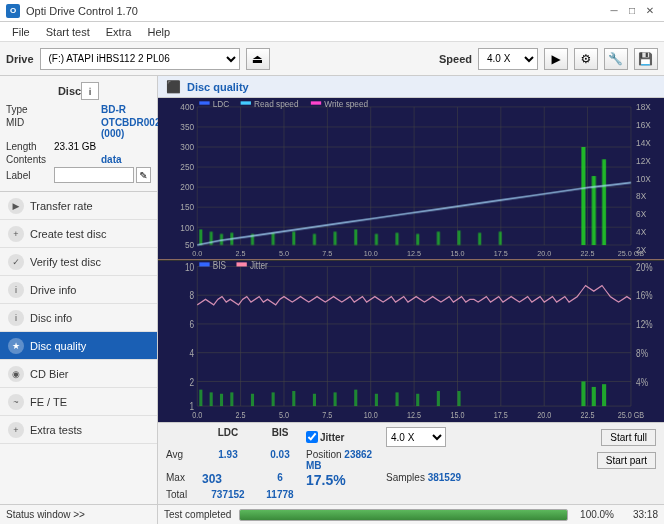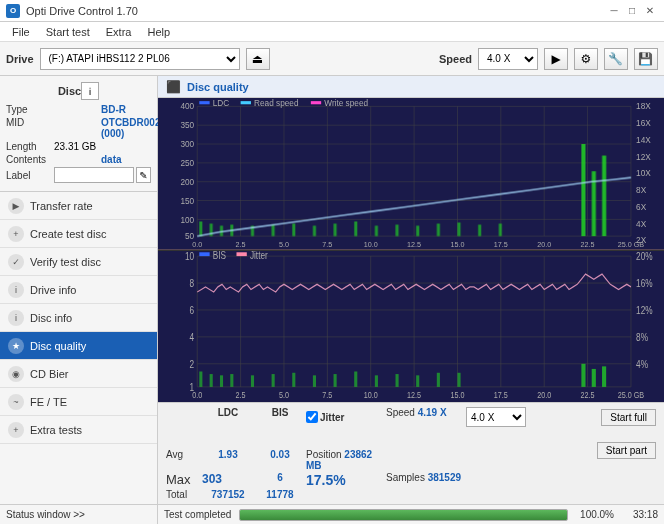--- a/index.html
+++ b/index.html
@@ -379,41 +379,38 @@
     <div class="stats-area">
       <div style="display:flex; gap:4px; align-items:center; margin-bottom:2px;">
         <div style="display:grid; grid-template-columns: 36px 52px 52px 80px 80px 70px; gap:0; flex:1;">
           <div></div>
           <div style="text-align:center; font-size:10px; font-weight:bold; color:#333;">LDC</div>
           <div style="text-align:center; font-size:10px; font-weight:bold; color:#333;">BIS</div>
           <div style="display:flex; align-items:center; gap:2px;">
             <input type="checkbox" checked="" style="width: 12px; height: 12px;">
             <span style="font-size:10px;font-weight:bold;color:#333;">Jitter</span>
           </div>
-          <div style="font-size:10px;color:#333;">
-            <span>Speed</span> <span style="color:#1a5fb4;font-weight:bold;">4.19 X</span>
-          </div>
           <select class="speed-dropdown">
             <option>4.0 X</option>
           </select>
         </div>
         <button class="start-full-btn">Start full</button>
       </div>
       <div style="display:flex; gap:4px; align-items:center; margin-bottom:1px;">
-        <div style="display:grid; grid-template-columns: 36px 52px 52px 80px 80px 70px; gap:0; flex:1;margin-top:20px;">
+        <div style="display:grid; grid-template-columns: 36px 52px 52px 80px 80px 70px; gap:0; flex:1;">
           <span style="font-size:10px;color:#333;">Avg</span>
           <span style="font-size:10px;color:#1a5fb4;font-weight:bold;text-align:center;">1.93</span>
           <span style="font-size:10px;color:#1a5fb4;font-weight:bold;text-align:center;">0.03</span>
           <span style="font-size:10px;color:#333;"><span>Position</span> <span style="color:#1a5fb4;font-weight:bold;">23862 MB</span></span>
         </div>
         <button class="start-part-btn">Start part</button>
       </div>
       <div style="display:flex; gap:4px; align-items:center;">
         <div style="display:grid; grid-template-columns: 36px 52px 52px 80px 80px 70px; gap:0; flex:1;">
-          <span style="font-size:13px;color:#333;">Max</span>
+          <span style="font-size:10px;color:#333;">Max</span>
           <span style="font-size:12px;color:#1a5fb4;font-weight:bold;text-align:left;">303</span>
           <span style="font-size:10px;color:#1a5fb4;font-weight:bold;text-align:center;">6</span>
           <span style="font-size:14px;color:#1a5fb4;font-weight:bold;">17.5%</span>
           <span style="font-size:10px;color:#333;"><span>Samples</span> <span style="color:#1a5fb4;font-weight:bold;">381529</span></span>
         </div>
       </div>
       <div style="display:flex; gap:4px; align-items:center; margin-top:1px;">
         <div style="display:grid; grid-template-columns: 36px 52px 52px; gap:0;">
           <span style="font-size:10px;color:#333;">Total</span>
           <span style="font-size:10px;color:#1a5fb4;font-weight:bold;text-align:center;">737152</span>

